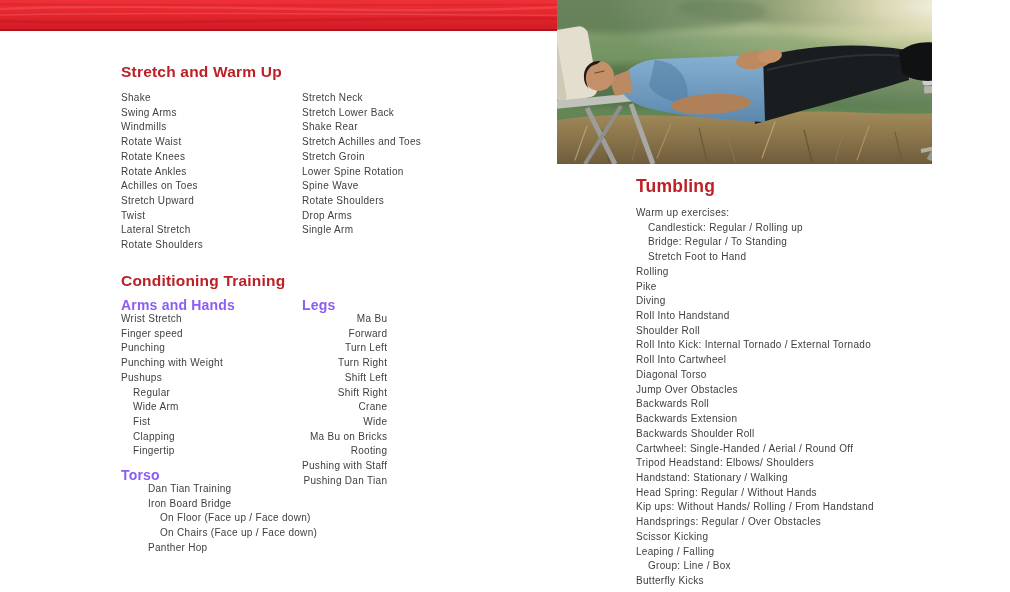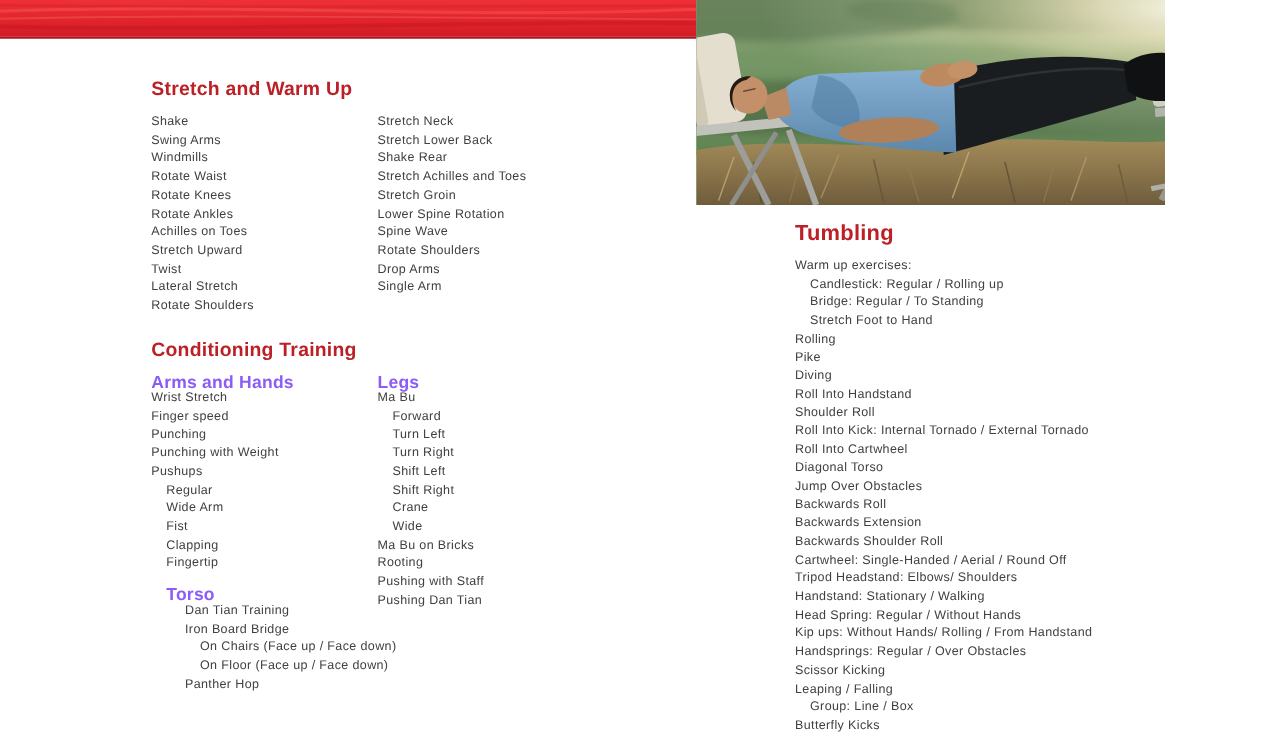--- a/index.html
+++ b/index.html
@@ -182,31 +182,31 @@
       <div class="li">Punching</div>
       <div class="li">Punching with Weight</div>
       <div class="li">Pushups</div>
       <div class="li i1">Regular</div>
       <div class="li i1">Wide Arm</div>
       <div class="li i1">Fist</div>
       <div class="li i1">Clapping</div>
       <div class="li i1">Fingertip</div>
     </div>
 
-  <div class="abs sub" style="left:133px;top:467px;">Torso</div>
+  <div class="abs sub" style="left:121px;top:467px;">Torso</div>
   <div class="abs list" style="left:121px;top:482px;margin-left:27px;">
       <div class="li">Dan Tian Training</div>
       <div class="li">Iron Board Bridge</div>
+      <div class="li i1">On Floor (Face up / Face down)</div>
       <div class="li i1">On Chairs (Face up / Face down)</div>
-      <div class="li i1">On Floor (Face up / Face down)</div>
       <div class="li">Panther Hop</div>
     </div>
 
   <div class="abs sub" style="left:302px;top:297px;">Legs</div>
-  <div class="abs list" style="left:302px;top:312px;">
+  <div class="abs list" style="left:302px;top:312px;text-align:right;">
       <div class="li">Ma Bu</div>
       <div class="li i1">Forward</div>
       <div class="li i1">Turn Left</div>
       <div class="li i1">Turn Right</div>
       <div class="li i1">Shift Left</div>
       <div class="li i1">Shift Right</div>
       <div class="li i1">Crane</div>
       <div class="li i1">Wide</div>
       <div class="li">Ma Bu on Bricks</div>
       <div class="li">Rooting</div>

